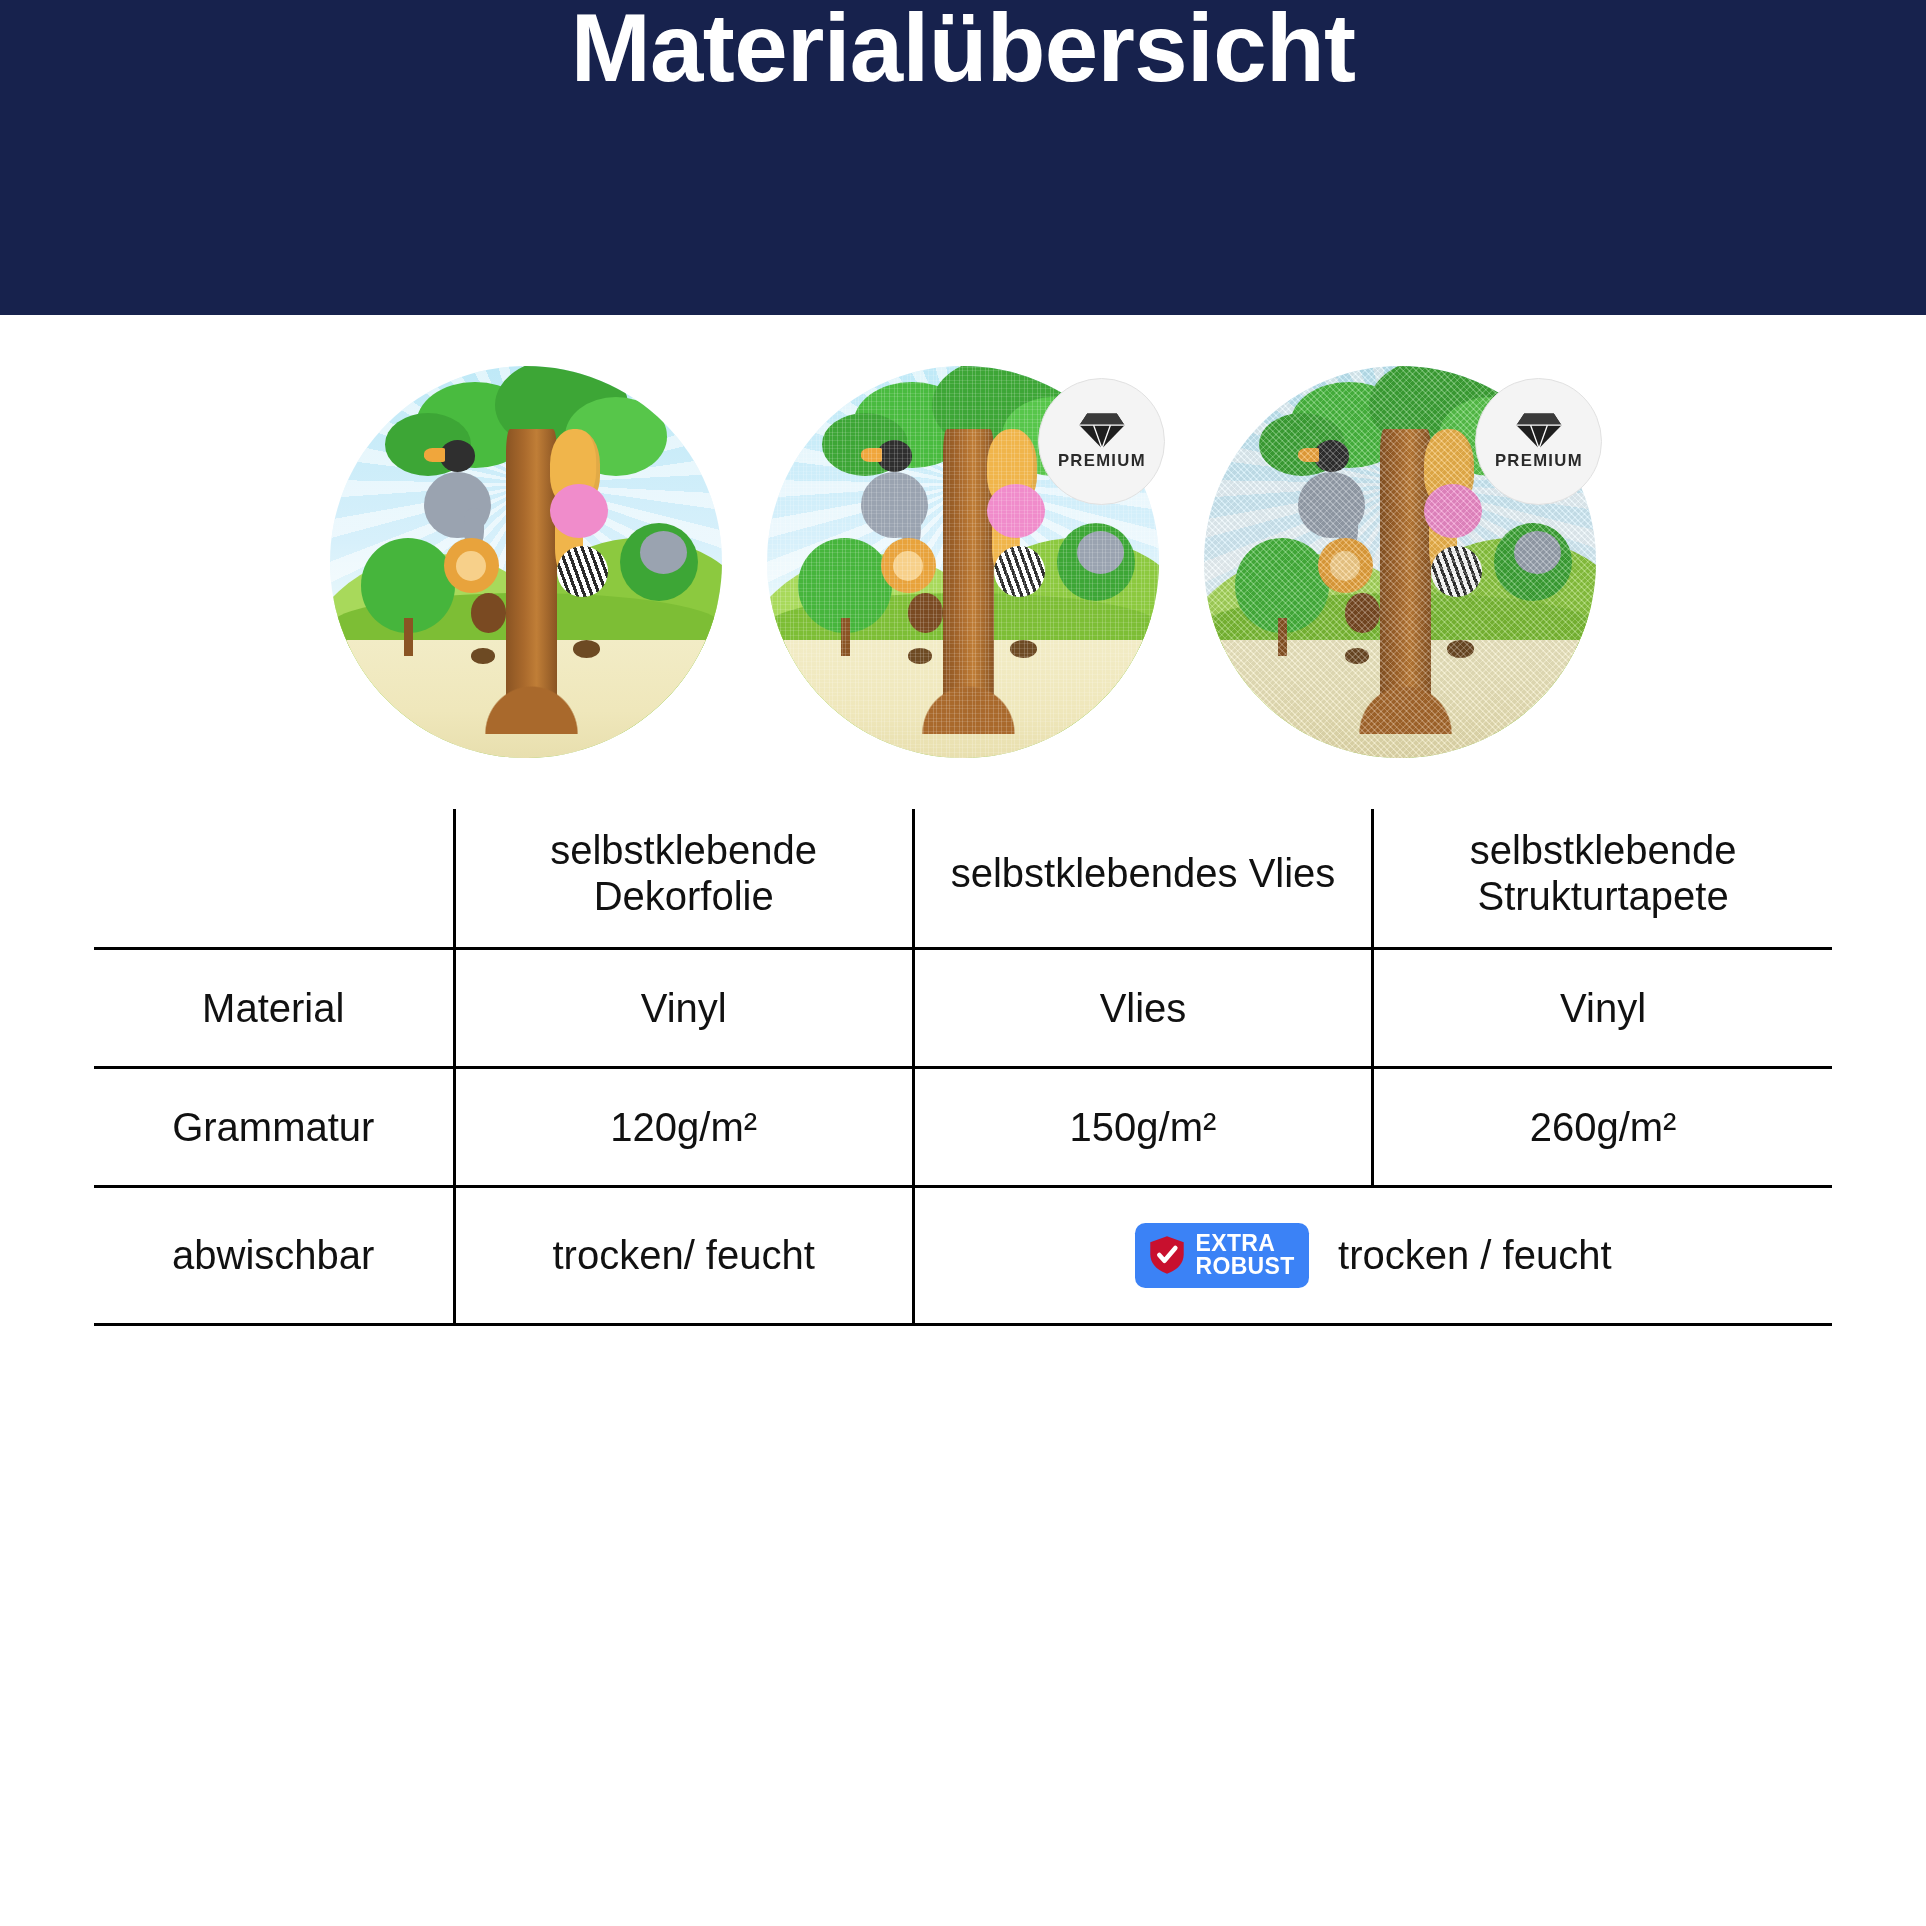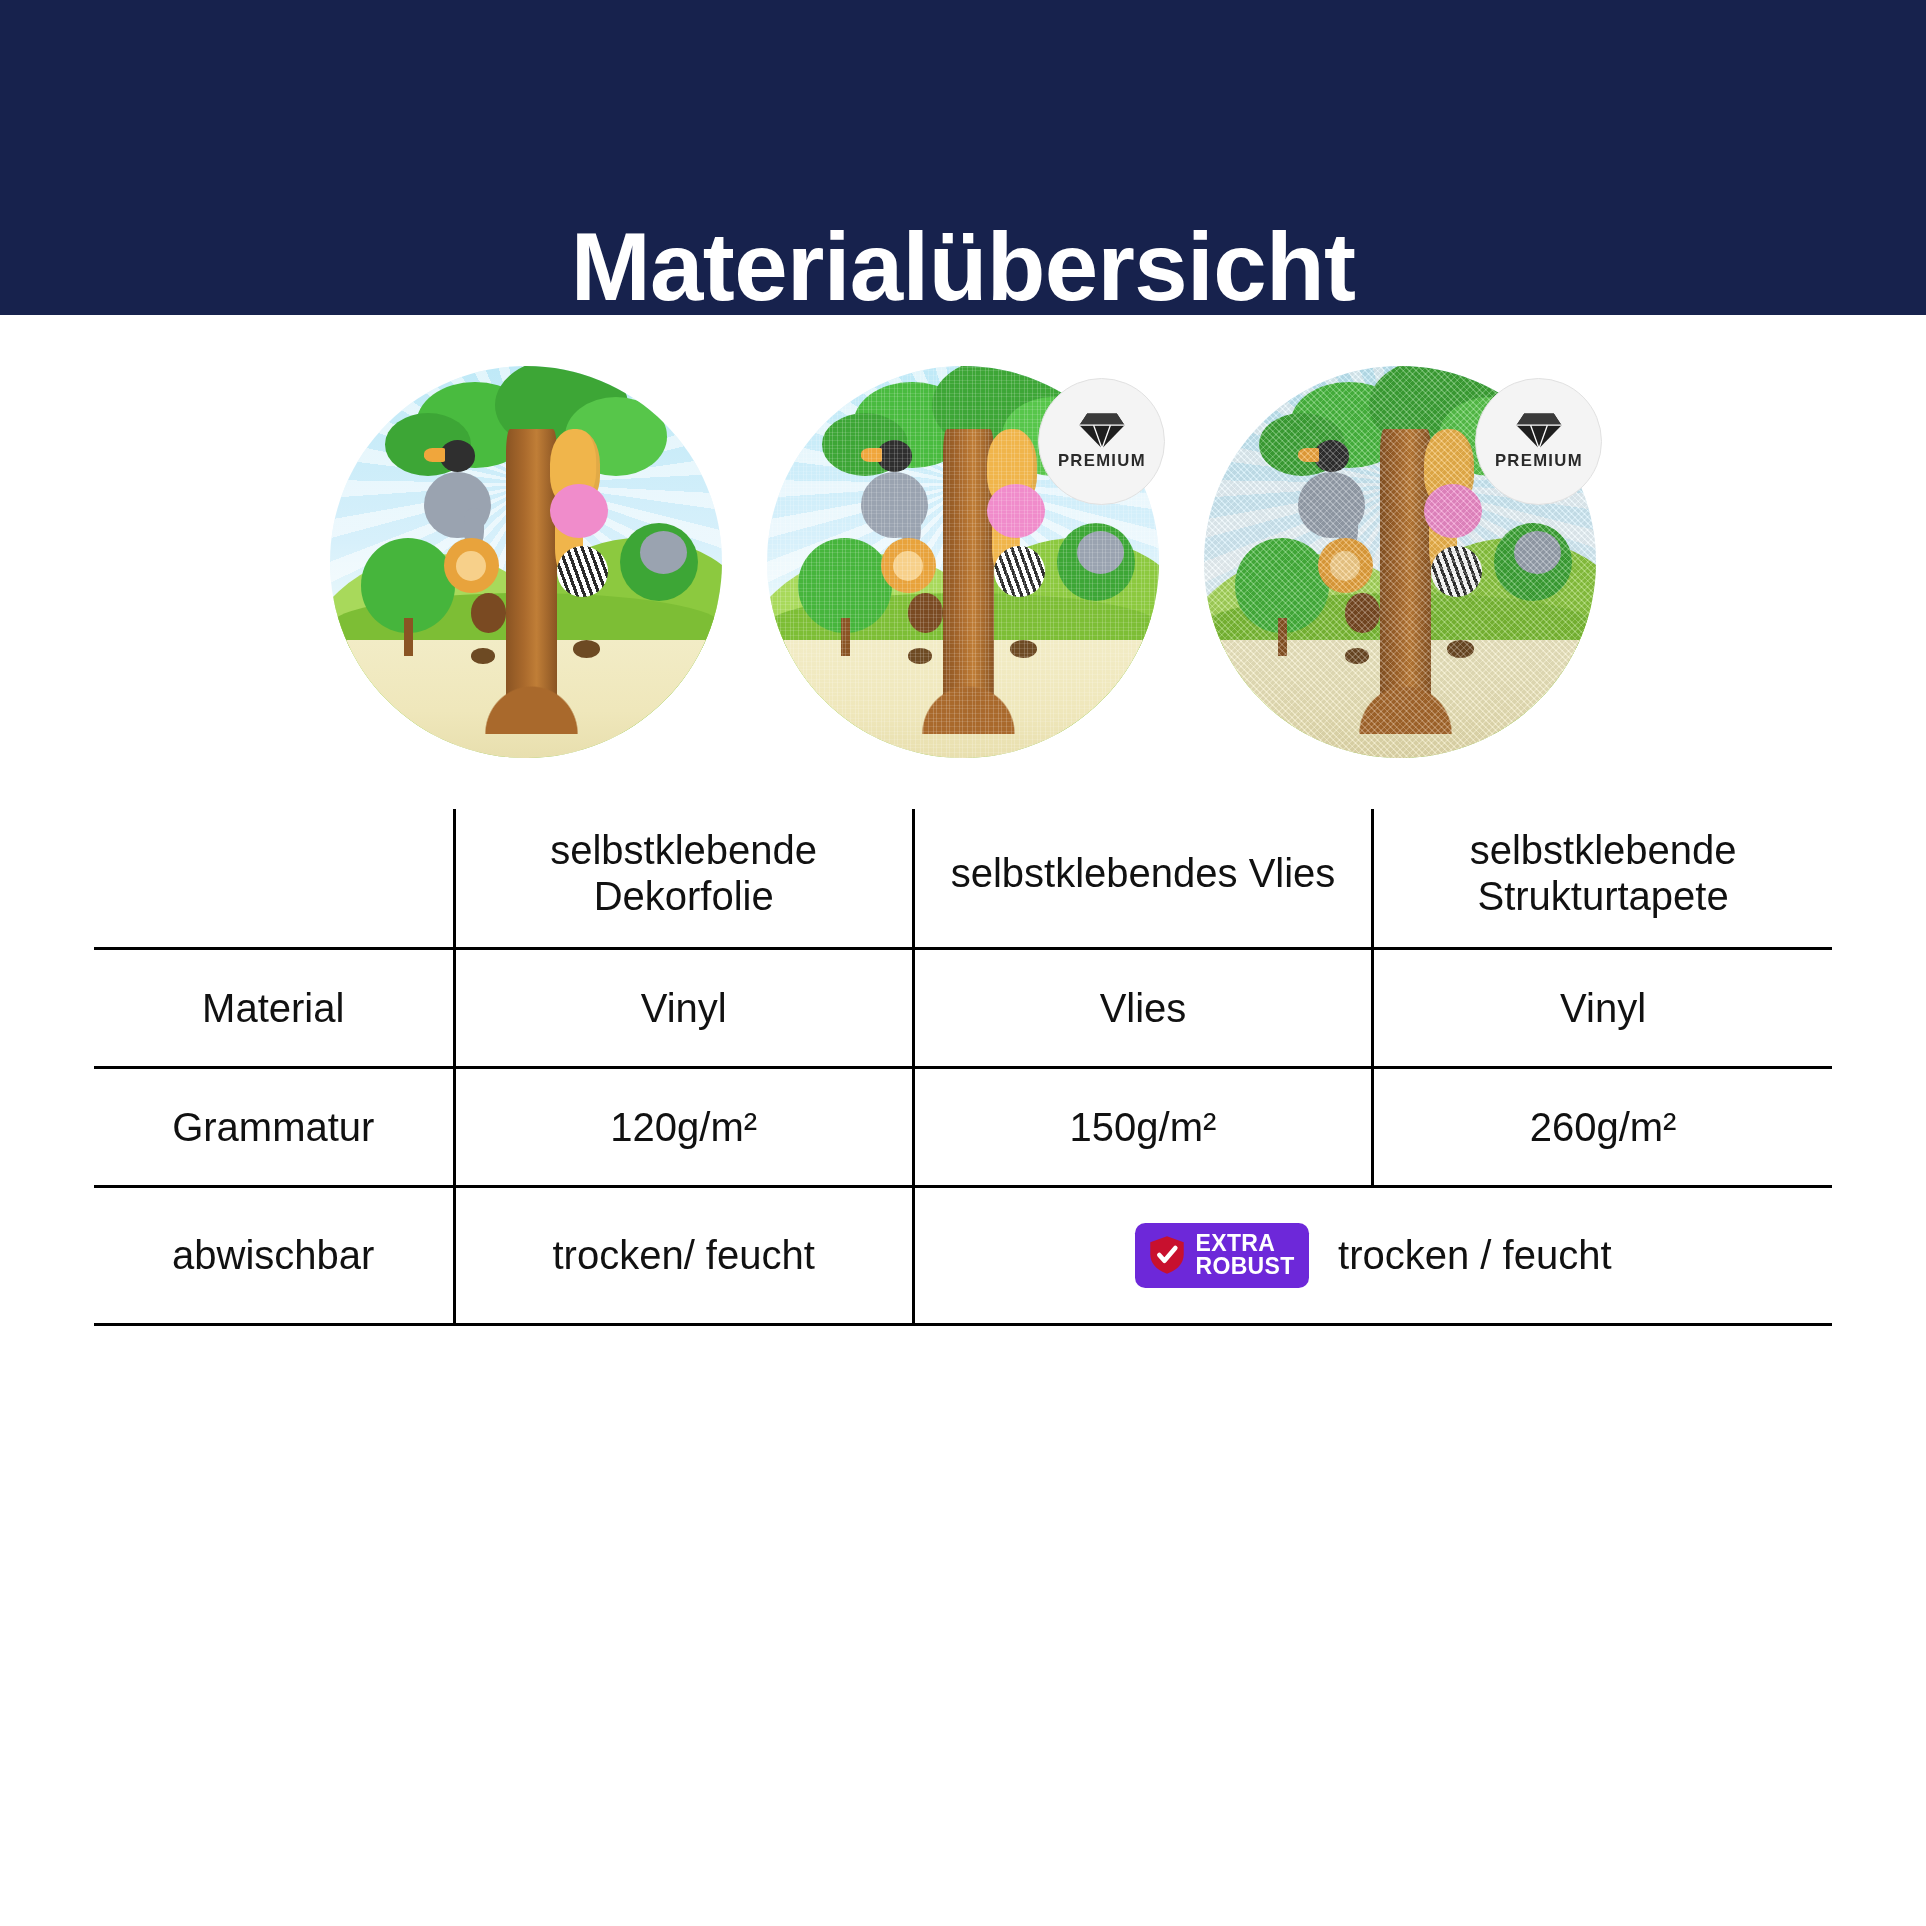--- a/index.html
+++ b/index.html
@@ -10,21 +10,21 @@
     font-family: "Liberation Sans", sans-serif;
     overflow: hidden;
   }
 
   
   .header {
     width: 1926px;
     height: 315px;
     background: #17224d;
     display: flex;
-    align-items: flex-end;
+    align-items: flex-start;
     justify-content: center;
   }
   .header-title {
     color: #ffffff;
     font-size: 96px;
     font-weight: bold;
     letter-spacing: -0.6px;
     line-height: 1;
   }
 
@@ -234,21 +234,21 @@
   .robust-cell {
     display: flex;
     align-items: center;
     justify-content: center;
     gap: 29.5px;
   }
   .badge-robust {
     display: inline-flex;
     align-items: center;
     gap: 10.3px;
-    background: #6d28d9;
+    background: #3b82f6;
     color: #ffffff;
     border-radius: 10.3px;
     padding: 9px 14px;
   }
   .badge-robust .rtext {
     display: flex;
     flex-direction: column;
     align-items: flex-start;
     font-size: 23px;
     font-weight: bold;

